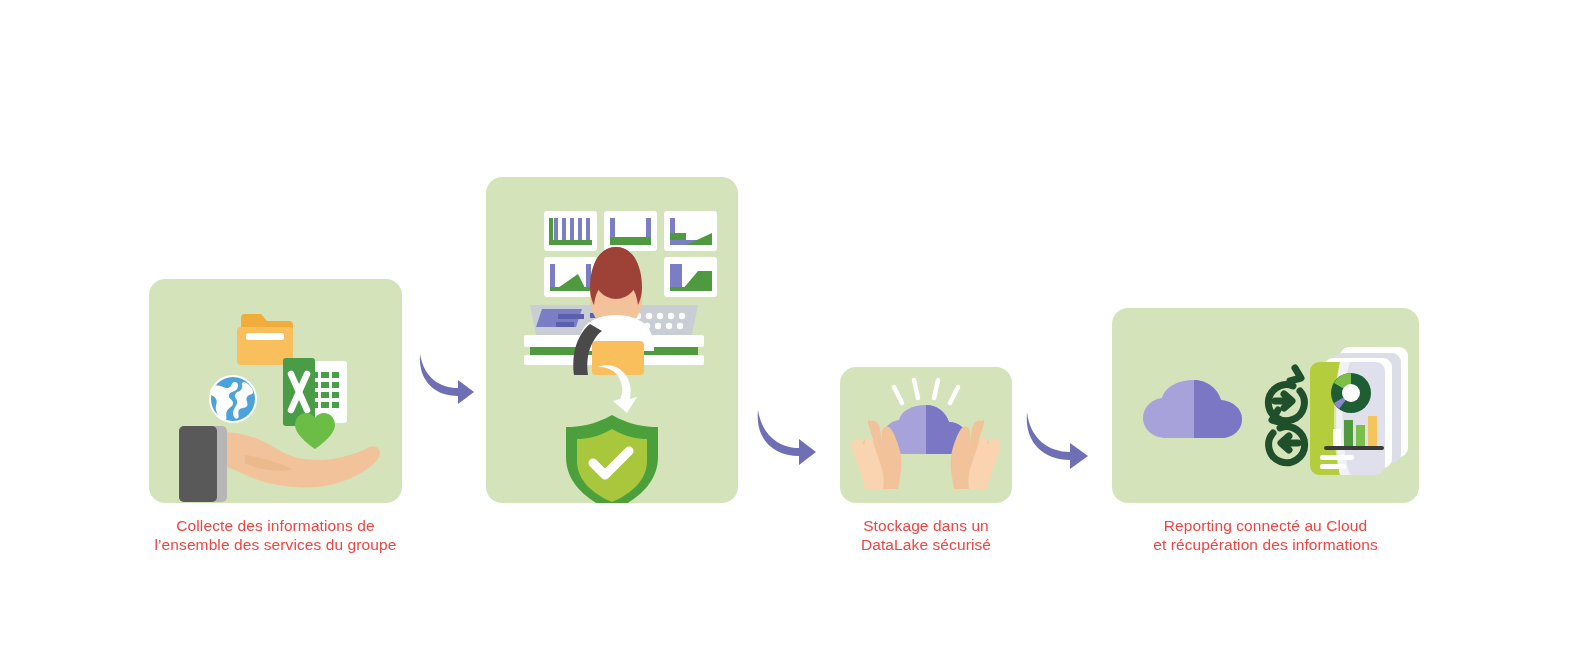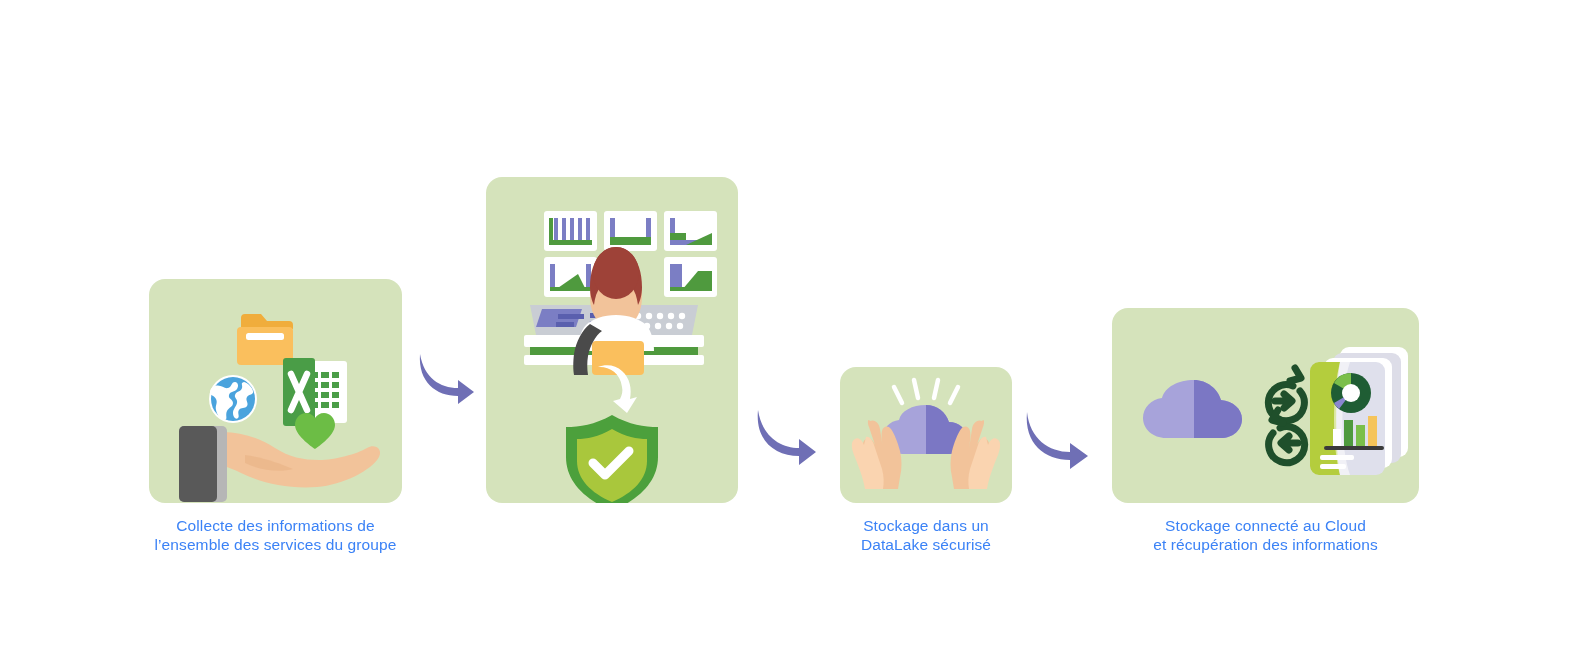--- a/index.html
+++ b/index.html
@@ -29,21 +29,21 @@
   }
   .panel {
     border-radius: 16px;
     background: #d5e3bb;
     position: relative;
     overflow: hidden;
   }
   .caption {
     margin-top: 14px;
     text-align: center;
-    color: #3b82f6;
+    color: #ef4444;
     font-size: 15.5px;
     line-height: 1.22;
     white-space: pre-line;
     letter-spacing: 0.1px;
   }
   .arrow {
     position: absolute;
   }
   .art {
     position: absolute;
@@ -300,17 +300,17 @@
             <rect x="232" y="112" width="9" height="26" fill="#4f9a3e"></rect>
             <rect x="244" y="117" width="9" height="21" fill="#7bbf4a"></rect>
             <rect x="256" y="108" width="9" height="30" fill="#f5c45a"></rect>
             <rect x="212" y="138" width="60" height="4" rx="2" fill="#3a3a3a"></rect>
             <rect x="208" y="147" width="34" height="5" rx="2" fill="#ffffff"></rect>
             <rect x="208" y="156" width="26" height="5" rx="2" fill="#ffffff"></rect>
           </g>
         </g>
       </svg>
     </div>
-    <div class="caption">Stockage connecté au Cloud
+    <div class="caption">Reporting connecté au Cloud
 et récupération des informations</div>
   </div>
 
 </div>
 
 </body></html>

